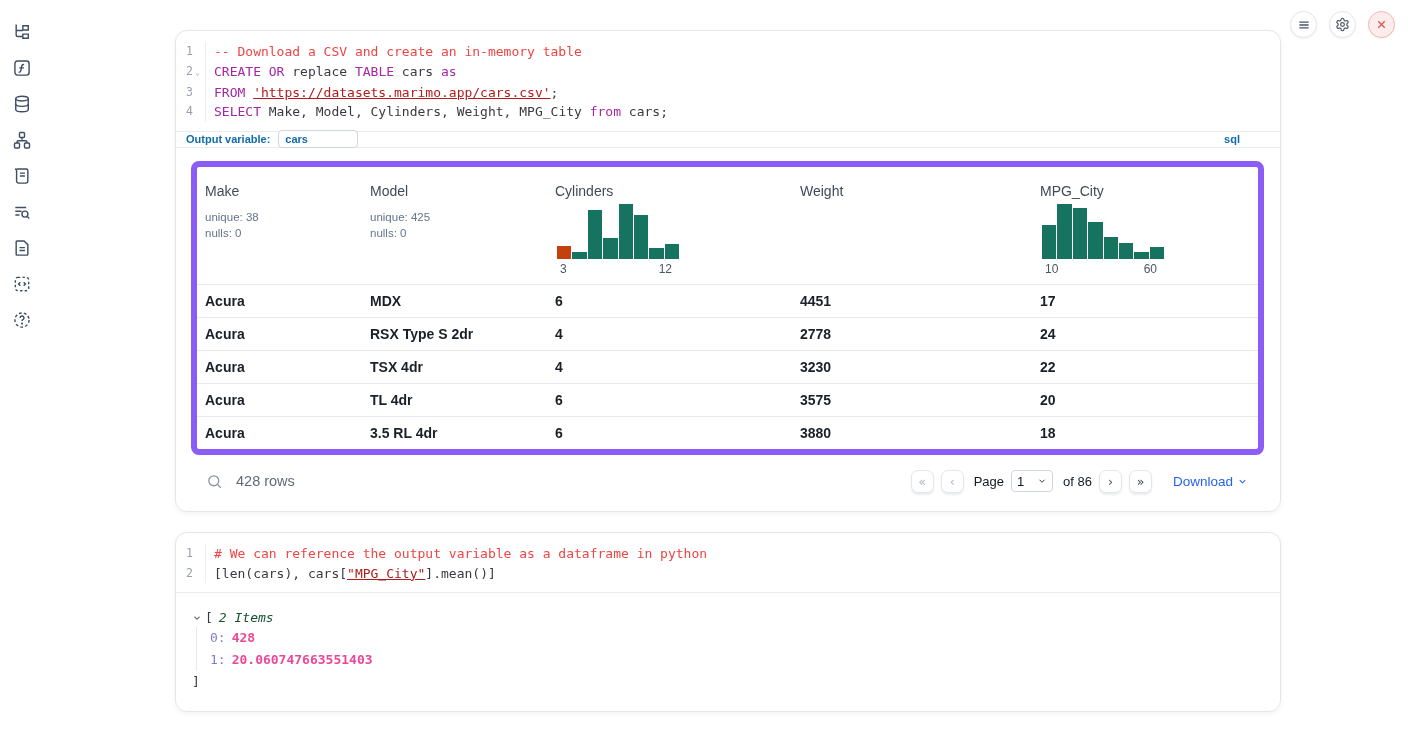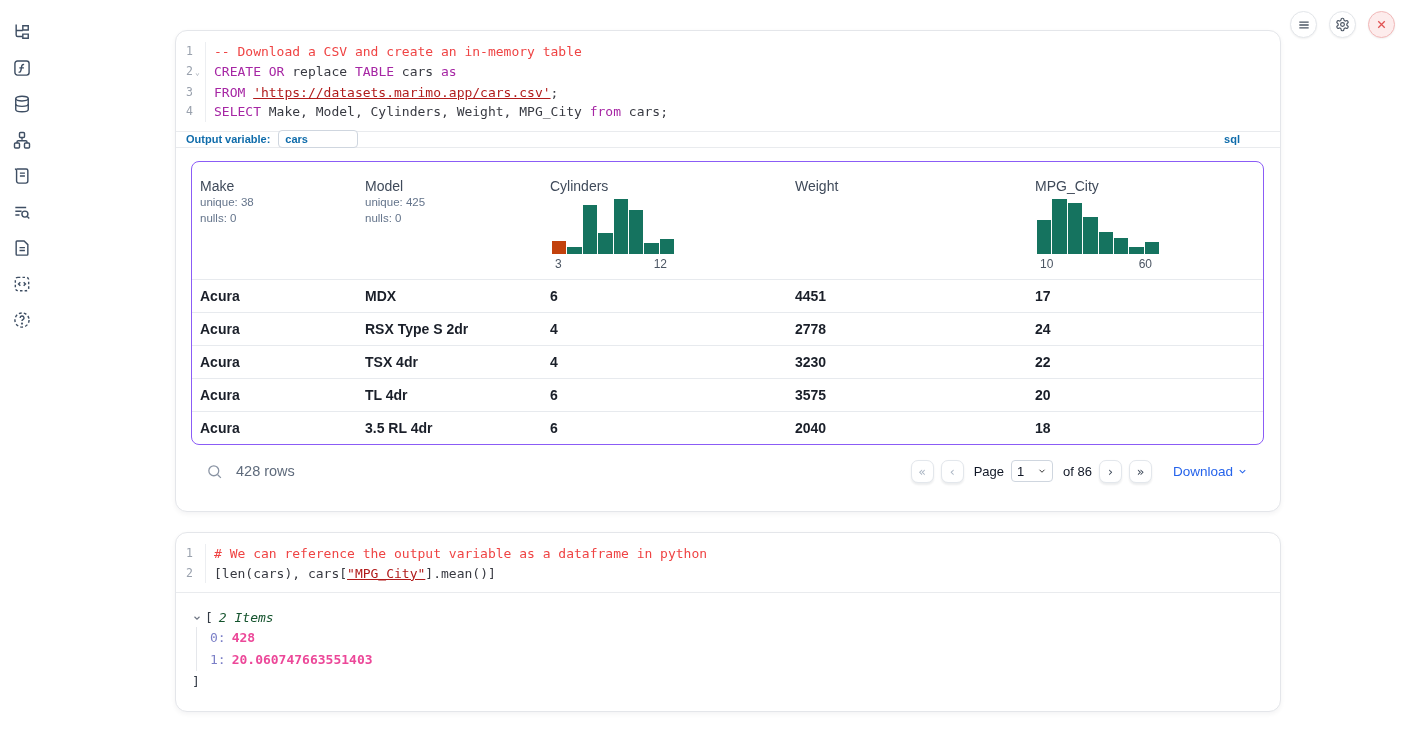--- a/index.html
+++ b/index.html
@@ -33,25 +33,25 @@
   .tok-string  { color:#b11b1b;text-decoration:underline; }
   .tok-plain   { color:#383a42; }
 
   .outvar-bar { height:17px; border-top:1px solid #e9ebee; border-bottom:1px solid #e9ebee; display:flex; align-items:center; padding:0 10px; }
   .outvar-label { color:#0f6cab; font-weight:bold; font-size:11px; }
   .outvar-input { width:80px; height:18px; margin-left:8px; border:1px solid #cfd6df; border-radius:4px; font-size:11px; font-weight:bold; color:#0f6cab; padding:0 6px; font-family:"Liberation Sans",sans-serif; outline:none; }
   .lang-badge { margin-left:auto; color:#0f6cab; font-weight:bold; font-size:11px; margin-right:30px; cursor:pointer; }
 
   
   .table-output { padding:13px 16px 0 15px; }
-  .data-table { border:1px solid #8b5cf6; border-radius:8px; overflow:hidden; }
+  .data-table { border:6px solid #8b5cf6; border-radius:8px; overflow:hidden; }
   .tgrid { display:grid; grid-template-columns:165px 185px 245px 240px 1fr; }
   .thead .th { padding:16px 10px 8px 8px; cursor:pointer; }
   .th-name { font-size:14px; color:#3f4a5a; }
-  .th-stats { font-size:11.5px; color:#64748b; line-height:16.5px; }
+  .th-stats { margin-top:10px; font-size:11.5px; color:#64748b; line-height:16.5px; }
   .hist-wrap { margin-top:5px; width:122px; margin-left:2px; }
   .hist { height:55px; display:flex; align-items:flex-end; gap:1px; cursor:pointer; }
   .hist-bar { flex:1; background:#15735f; }
   .hist-labels { display:flex; justify-content:space-between; font-size:12px; color:#4b5563; margin-top:3px; padding:0 7px 0 3px; }
   .trow { border-top:1px solid #e7eaee; height:33px; align-items:center; font-size:14px; color:#1a1f29; }
   .td { padding:0 8px; overflow:hidden; white-space:nowrap;font-weight:bold; }
 
   
   .table-footer { display:flex; align-items:center; padding:15px 16px 0 15px; }
   .search-icon { color:#8a94a4; cursor:pointer; display:flex; }
@@ -287,21 +287,21 @@
         <div class="td">Acura</div>
           <div class="td">TL 4dr</div>
           <div class="td">6</div>
           <div class="td">3575</div>
           <div class="td">20</div>
       </div>
       <div class="tgrid trow">
         <div class="td">Acura</div>
           <div class="td">3.5 RL 4dr</div>
           <div class="td">6</div>
-          <div class="td">2040</div>
+          <div class="td">3880</div>
           <div class="td">18</div>
       </div>
     </div>
 
     <div class="table-footer">
       <span class="search-icon">
         <svg width="17" height="17" viewBox="0 0 24 24" fill="none" stroke="currentColor" stroke-width="1.8">
             <circle cx="11" cy="11" r="7"></circle>
             <path d="M16.5 16.5 21 21"></path>
           </svg>

